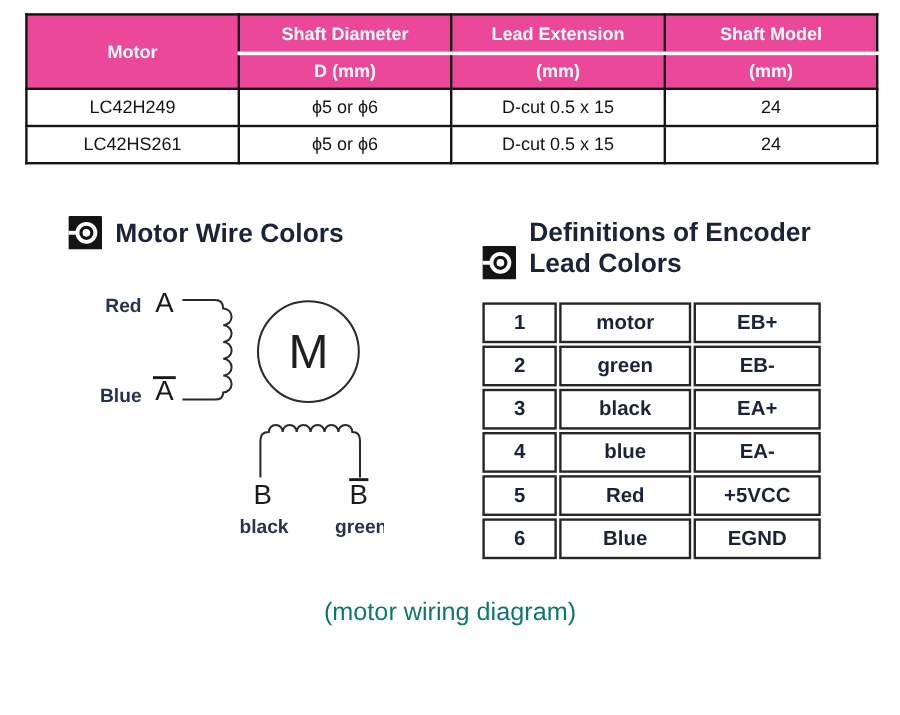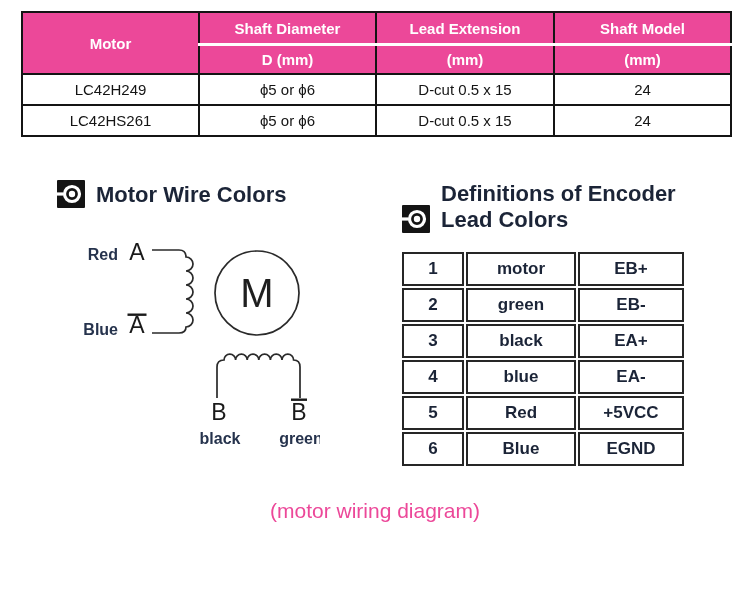--- a/index.html
+++ b/index.html
@@ -43,21 +43,21 @@
     border-collapse:separate;border-spacing:2px;table-layout:fixed;
   }
   table.enc td{
     box-sizing:border-box;border:2px solid #262626;background:#ffffff;
     text-align:center;vertical-align:middle;
     font-size:17px;font-weight:600;color:#1b2437;height:34px;padding:0;
   }
   
   #caption{
     position:absolute;left:0;right:0;top:499px;text-align:center;
-    font-size:21px;color:#ec4899;
+    font-size:21px;color:#0f766e;
   }
 </style>
 </head>
 <body>
 
 <table class="spec">
   <colgroup>
     <col style="width:177px">
       <col style="width:177px">
       <col style="width:178px">

